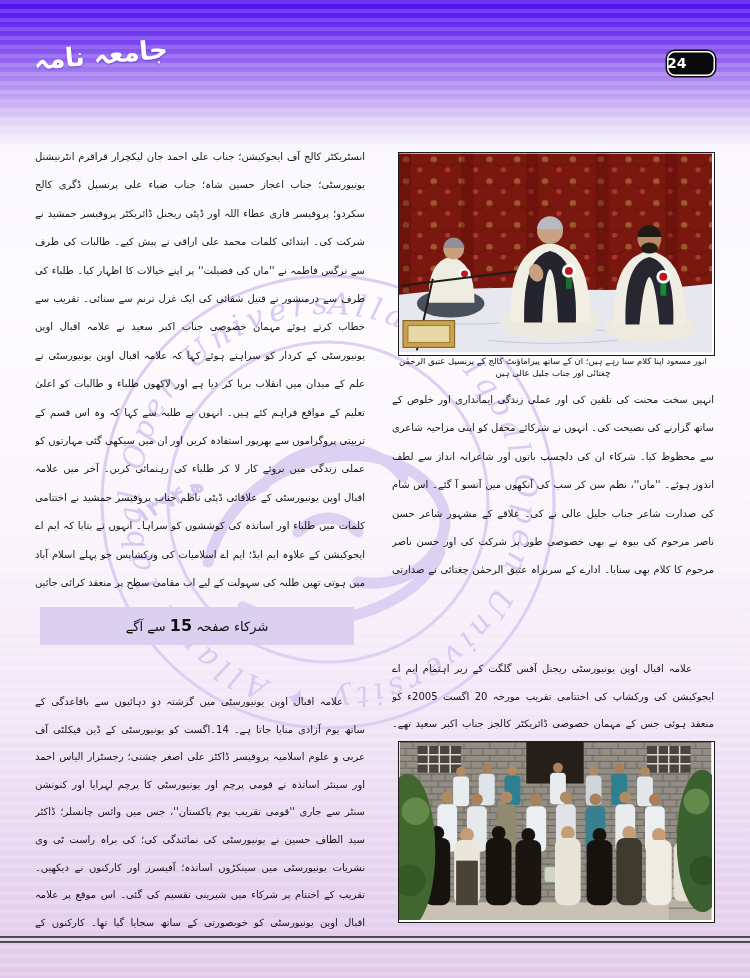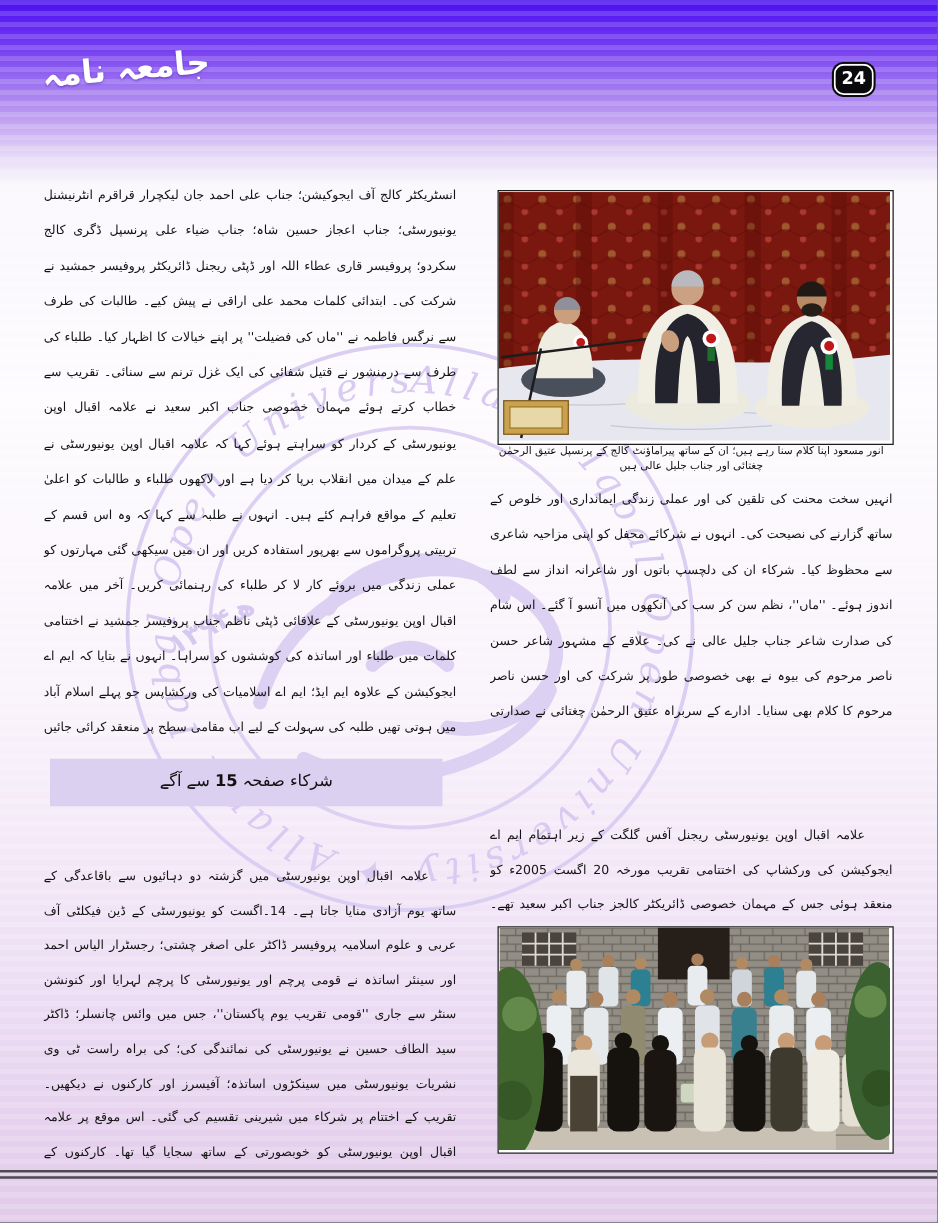--- a/index.html
+++ b/index.html
@@ -17,36 +17,36 @@
       rgba(255,255,255,.16) 0 4px, rgba(255,255,255,0) 4px 9px);
   }
   .layer{position:absolute;z-index:2;}
   .wmark{position:absolute;z-index:1;left:88px;top:262px;}
 
   .masthead{
     left:28px;top:40px;width:140px;color:#ffffff;font-size:26px;font-weight:bold;
     transform:rotate(-5deg);direction:rtl;text-shadow:0 1px 2px rgba(60,20,160,.45);
   }
   .page-badge{
-    left:667px;top:51px;width:32px;height:25px;background:#0a0a0c;border-radius:8px;
-    color:#ffffff;font-size:14px;font-weight:bold;line-height:25px;text-align:center;
+    left:667px;top:51px;width:48px;height:25px;background:#0a0a0c;border-radius:8px;
+    color:#ffffff;font-size:14px;font-weight:bold;line-height:25px;
     box-shadow:inset 0 0 0 1.5px #ffffff, 0 0 0 1.5px #0a0a0c;
   }
 
   .urdu{direction:rtl;color:#141414;text-align:justify;}
   .story{font-size:10px;line-height:28.4px;overflow:hidden;}
   .story.tight{line-height:27.6px;}
   .indent{text-indent:22px;}
 
   .lstory1{left:35px;top:143px;width:330px;height:458px;}
   .contbox{
     left:40px;top:607px;width:314px;height:38px;background:#dcd0f1;
     direction:rtl;text-align:center;font-size:13px;line-height:38px;color:#111;
   }
-  .contbox b{font-size:13px;}
+  .contbox b{font-size:16px;}
   .lstory2{left:35px;top:688px;width:330px;height:250px;}
 
   .photo-frame{border:1px solid #1c1c1c;background:#fff;line-height:0;}
   .photo1{left:398px;top:152px;width:315px;height:202px;}
   .photo2{left:398px;top:741px;width:315px;height:180px;}
   .caption{font-size:8.5px;line-height:12px;text-align:center;color:#101010;}
   .caption1{left:392px;top:355px;width:322px;}
   .caption2{left:390px;top:923px;width:324px;}
 
   .rstory1{left:392px;top:386px;width:322px;height:201px;}

